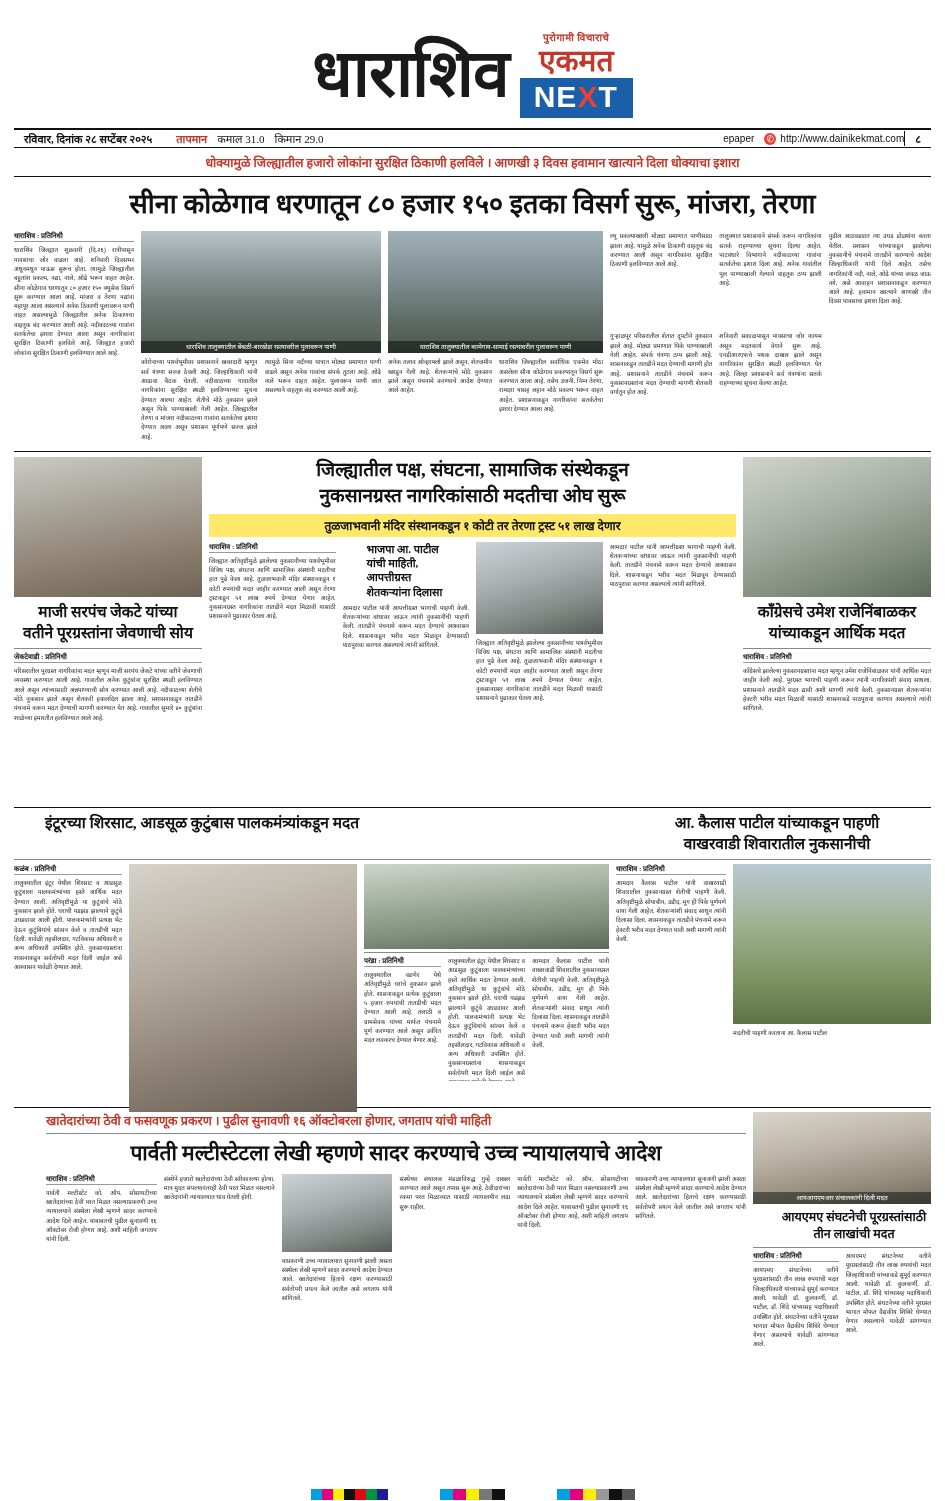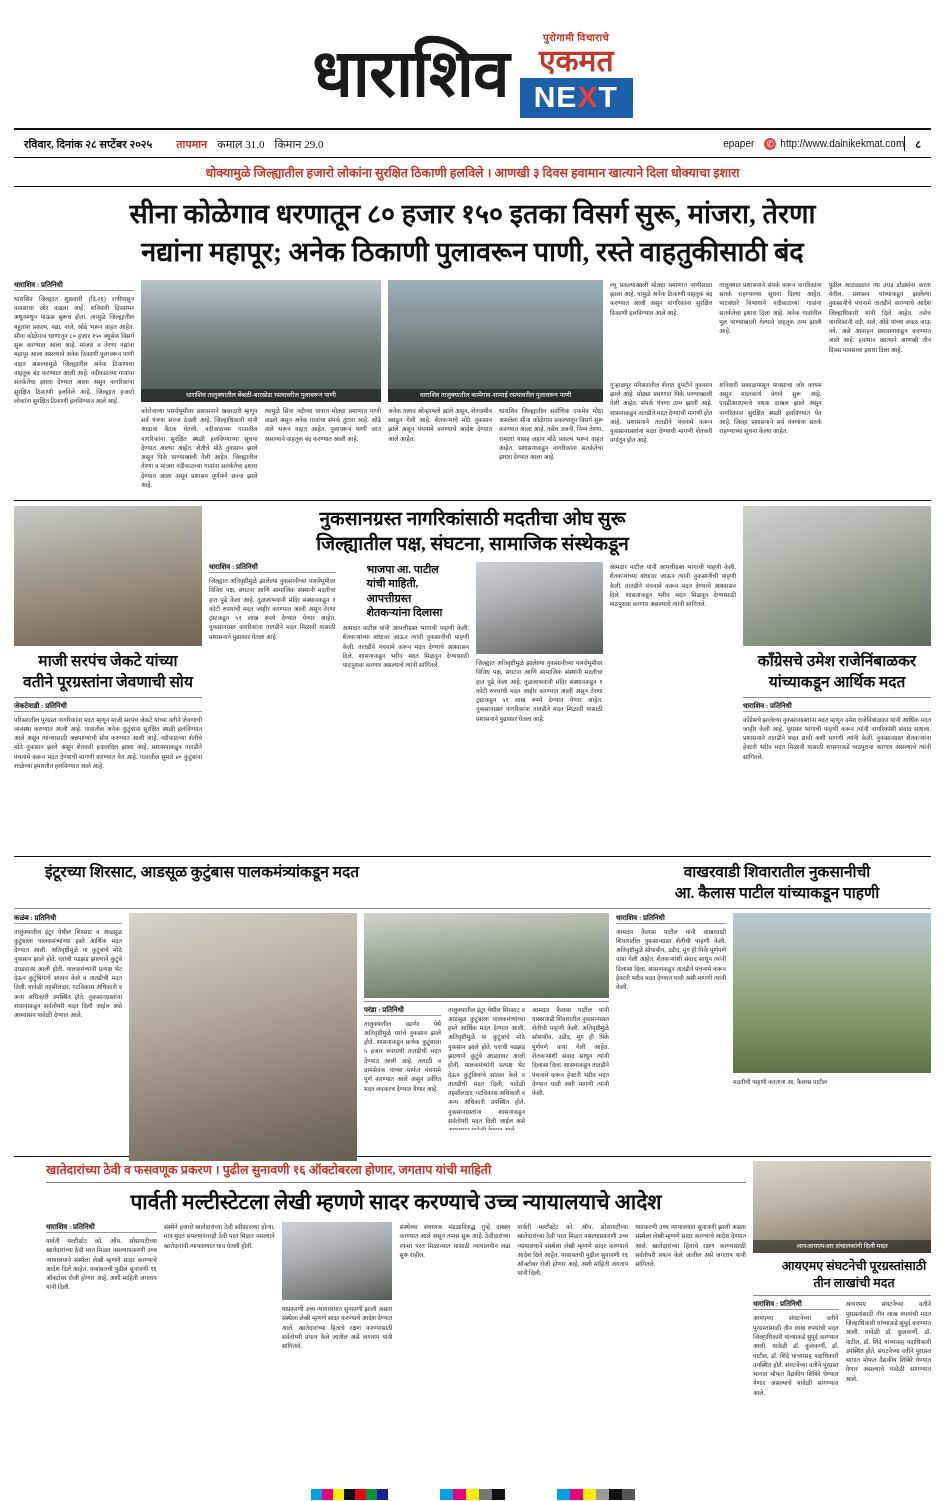--- a/index.html
+++ b/index.html
@@ -20,21 +20,21 @@
     font-size: 66px; font-weight:bold; color:#1a1a1a; letter-spacing:-1px;
     line-height: 1;
   }
   .mast-right { display:flex; flex-direction:column; align-items:center; gap:2px; }
   .mast-tag { font-size: 10px; color:#c0392b; font-weight:bold; letter-spacing:0.5px; }
   .mast-ekmat { font-size: 30px; font-weight:bold; color:#c0392b; line-height:1; }
   .next-badge { background:#1b5fa8; color:#fff; font-family:"Liberation Sans", sans-serif; font-weight:bold; font-size:30px; padding:2px 15px 4px 14px; letter-spacing:1px; display:flex; align-items:center; }
   .next-badge .x { color:#e8413a; }
 
   
-  .inforow { border-top:2px solid #111; border-bottom:1px solid #111; display:flex; align-items:center; height:30px; font-size:11px; margin-top:4px; }
+  .inforow { border-top:2px solid #111; border-bottom:1px solid #111; display:flex; align-items:center; height:20px; font-size:11px; margin-top:4px; }
   .inforow .date { font-weight:bold; padding:0 10px; white-space:nowrap; }
   .inforow .temp-label { color:#c0392b; font-weight:bold; padding-left:14px; }
   .inforow .temp { padding-left:10px; white-space:nowrap; }
   .inforow .spacer { flex:1; }
   .inforow .epaper { padding-right:6px; font-family:"Liberation Sans",sans-serif; font-size:10px; }
   .inforow .globe { display:inline-block; width:12px; height:12px; border-radius:50%; background:#e8413a; color:#fff; font-size:9px; text-align:center; line-height:12px; margin:0 4px; }
   .inforow .url { font-family:"Liberation Sans",sans-serif; font-size:10px; }
   .inforow .pageno { border-left:1px solid #111; padding:0 10px; font-weight:bold; }
 
   
@@ -107,21 +107,20 @@
     <span class="epaper">epaper</span>
     <span class="globe">✆</span>
     <span class="url">http://www.dainikekmat.com</span>
     <span class="pageno">८</span>
   </div>
 
   <div class="strap">धोक्यामुळे जिल्ह्यातील हजारो लोकांना सुरक्षित ठिकाणी हलविले । आणखी ३ दिवस हवामान खात्याने दिला धोक्याचा इशारा</div>
 
   <div class="lead-head">
     <div>सीना कोळेगाव धरणातून ८० हजार १५० इतका विसर्ग सुरू, मांजरा, तेरणा</div>
-    <div>नद्यांना महापूर; अनेक ठिकाणी पुलावरून पाणी, रस्ते वाहतुकीसाठी बंद</div>
   </div>
 
   <div class="cols" style="height:215px;">
     <div class="col" style="flex:0 0 120px;">
       <div class="byline">धाराशिव : प्रतिनिधी</div>
       <div class="body-text" style="height:180px;">धाराशिव जिल्ह्यात शुक्रवारी (दि.२६) रात्रीपासून पावसाचा जोर वाढला आहे. शनिवारी दिवसभर अधूनमधून पाऊस सुरूच होता. त्यामुळे जिल्ह्यातील बहुतांश प्रकल्प, नद्या, नाले, ओढे भरून वाहत आहेत. सीना कोळेगाव धरणातून ८० हजार १५० क्युसेक विसर्ग सुरू करण्यात आला आहे. मांजरा व तेरणा नद्यांना महापूर आला असल्याने अनेक ठिकाणी पुलावरून पाणी वाहत असल्यामुळे जिल्ह्यातील अनेक ठिकाणचा वाहतूक बंद करण्यात आली आहे. नदीकाठच्या गावांना सतर्कतेचा इशारा देण्यात आला असून नागरिकांना सुरक्षित ठिकाणी हलविले आहे. जिल्ह्यात हजारो लोकांना सुरक्षित ठिकाणी हलविण्यात आले आहे.</div>
     </div>
     <div class="col" style="flex:0 0 240px;">
       <div class="photo ph-flood1" style="height:122px;">
         <div class="cap">धाराशिव तालुक्यातील बेंबळी-बारखेडा रस्त्यावरील पुलावरून पाणी</div>
@@ -163,23 +162,24 @@
         <div>माजी सरपंच जेकटे यांच्या</div>
         <div>वतीने पूरग्रस्तांना जेवणाची सोय</div>
       </div>
       <div class="thin-rule" style="margin:4px 0 3px 0;"></div>
       <div class="byline">जेकटेवाडी : प्रतिनिधी</div>
       <div class="body-text" style="height:140px;">परिसरातील पूरग्रस्त नागरिकांना मदत म्हणून माजी सरपंच जेकटे यांच्या वतीने जेवणाची व्यवस्था करण्यात आली आहे. गावातील अनेक कुटुंबांना सुरक्षित स्थळी हलविण्यात आले असून त्यांच्यासाठी अन्नपाण्याची सोय करण्यात आली आहे. नदीकाठच्या शेतीचे मोठे नुकसान झाले असून शेतकरी हवालदिल झाला आहे. प्रशासनाकडून तातडीने पंचनामे करून मदत देण्याची मागणी करण्यात येत आहे. गावातील सुमारे ४० कुटुंबांना शाळेच्या इमारतीत हलविण्यात आले आहे.</div>
     </div>
 
     <div class="col" style="flex:1;">
       <div class="sec-head">
+        <div>जिल्ह्यातील पक्ष, संघटना, सामाजिक संस्थेकडून</div>
         <div>नुकसानग्रस्त नागरिकांसाठी मदतीचा ओघ सुरू</div>
-        <div>जिल्ह्यातील पक्ष, संघटना, सामाजिक संस्थेकडून</div>
-      </div>
+      </div>
+      <div class="yellow-band" style="margin-top:5px;">तुळजाभवानी मंदिर संस्थानकडून १ कोटी तर तेरणा ट्रस्ट ५१ लाख देणार</div>
       <div class="cols" style="margin-top:5px;">
         <div class="col">
           <div class="byline">धाराशिव : प्रतिनिधी</div>
           <div class="body-text" style="height:248px;">जिल्ह्यात अतिवृष्टीमुळे झालेल्या नुकसानीच्या पार्श्वभूमीवर विविध पक्ष, संघटना आणि सामाजिक संस्थांनी मदतीचा हात पुढे केला आहे. तुळजाभवानी मंदिर संस्थानकडून १ कोटी रुपयांची मदत जाहीर करण्यात आली असून तेरणा ट्रस्टकडून ५१ लाख रुपये देण्यात येणार आहेत. नुकसानग्रस्त नागरिकांना तातडीने मदत मिळावी यासाठी प्रशासनाने पुढाकार घेतला आहे.</div>
         </div>
         <div class="col">
           <div class="sec-head-xs" style="text-align:left; font-size:11px; line-height:1.3;">
             <div>भाजपा आ. पाटील</div>
             <div>यांची माहिती,</div>
             <div>आपत्तीग्रस्त</div>
@@ -212,22 +212,22 @@
   <div class="rule" style="margin:5px 0 5px 0;"></div>
 
   <div style="height:290px;">
     <div class="cols">
       <div class="col" style="flex:0 0 345px;">
         <div class="sec-head-sm" style="text-align:right;">इंटूरच्या शिरसाट, आडसूळ कुटुंबास पालकमंत्र्यांकडून मदत</div>
       </div>
       <div class="col" style="flex:0 0 250px;"></div>
       <div class="col">
         <div class="sec-head-sm" style="text-align:center;">
+          <div>आ. कैलास पाटील यांच्याकडून पाहणी</div>
           <div>वाखरवाडी शिवारातील नुकसानीची</div>
-          <div>आ. कैलास पाटील यांच्याकडून पाहणी</div>
         </div>
       </div>
     </div>
     <div class="thin-rule" style="margin:4px 0 4px 0;"></div>
     <div class="cols" style="height:250px;">
       <div class="col" style="flex:0 0 108px;">
         <div class="byline">कळंब : प्रतिनिधी</div>
         <div class="body-text" style="height:238px;">तालुक्यातील इंटूर येथील शिरसाट व आडसूळ कुटुंबाला पालकमंत्र्यांच्या हस्ते आर्थिक मदत देण्यात आली. अतिवृष्टीमुळे या कुटुंबांचे मोठे नुकसान झाले होते. घराची पडझड झाल्याने कुटुंबे उघड्यावर आली होती. पालकमंत्र्यांनी प्रत्यक्ष भेट देऊन कुटुंबियांचे सांत्वन केले व तातडीची मदत दिली. यावेळी तहसीलदार, गटविकास अधिकारी व अन्य अधिकारी उपस्थित होते. नुकसानग्रस्तांना शासनाकडून सर्वतोपरी मदत दिली जाईल असे आश्वासन यावेळी देण्यात आले.</div>
       </div>
       <div class="col" style="flex:0 0 228px;">

